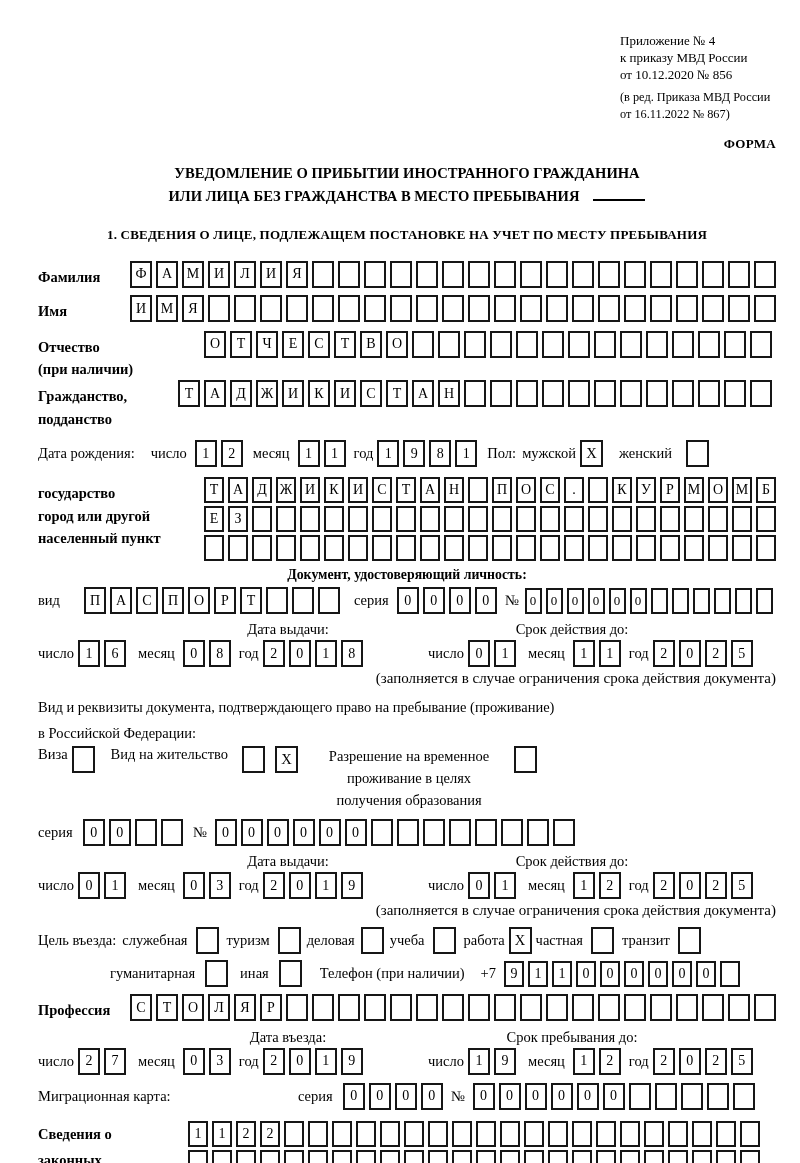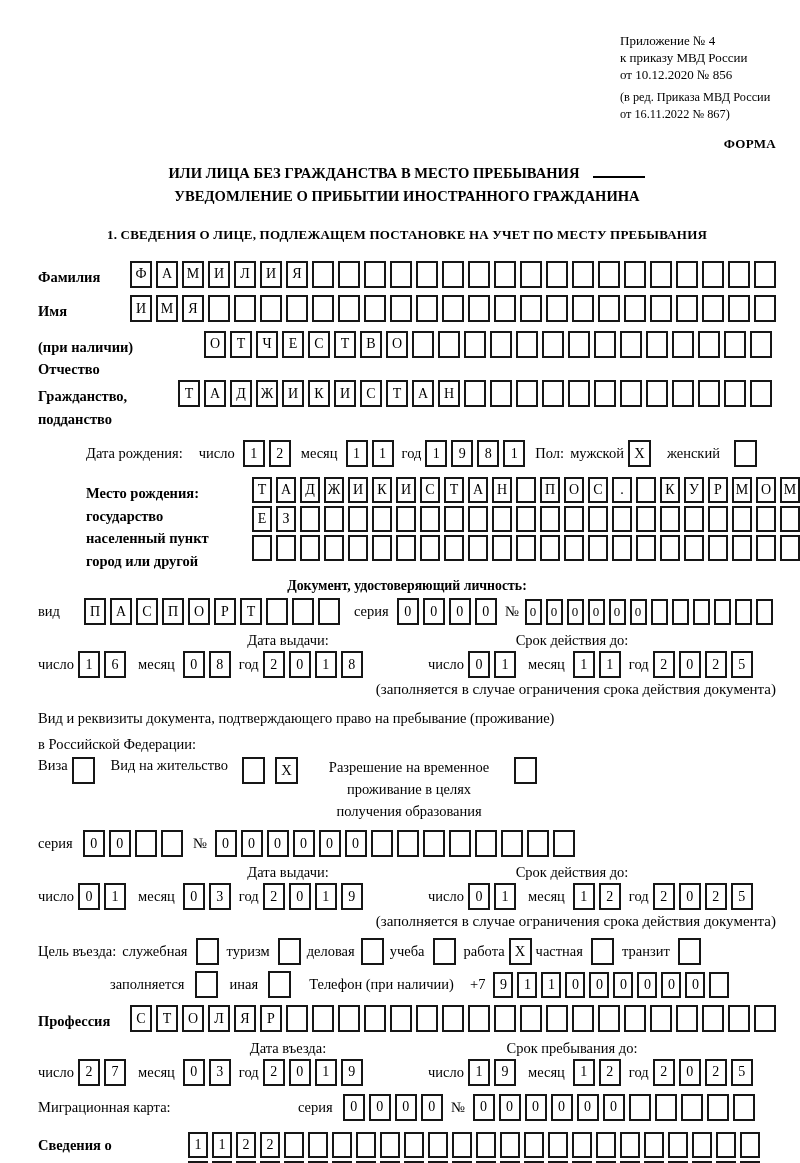--- a/index.html
+++ b/index.html
@@ -25,21 +25,21 @@
   .ac { align-items:center; }
   .lab { flex:none; padding-top:5px; line-height:1.55;font-weight:bold; }
   .lab2 { flex:none; white-space:nowrap; }
   .w92 { width:92px; } .w140 { width:140px; } .w166 { width:166px; }
   .w150 { width:150px; } .w170 { width:170px; } .w390 { width:390px; flex:none; display:flex; align-items:center; }
   .grow { flex:1; }
   .ml4{margin-left:4px;} .ml6{margin-left:6px;} .ml8{margin-left:8px;} .ml10{margin-left:10px;}
   .ml12{margin-left:12px;} .ml14{margin-left:14px;} .ml16{margin-left:16px;} .ml18{margin-left:18px;}
   .ml24{margin-left:24px;} .ml72{margin-left:72px;} .ml90{margin-left:90px;}
   .mt2{margin-top:2px;} .mt4{margin-top:4px;} .mt6{margin-top:6px;} .mt7{margin-top:7px;}
-  .mt8{margin-top:8px;} .mt10{margin-top:10px;margin-left:48px;}
+  .mt8{margin-top:8px;} .mt10{margin-top:10px;}
   .mt18{margin-top:18px;} .mb3{margin-bottom:3px;}
 
   .boxes { display:flex; flex-wrap:nowrap; }
   .bx {
     flex:none; width:22px; height:27px; border:2px solid #161616; margin-right:4px;
     display:flex; align-items:center; justify-content:center; font-size:14px; background:#fff;
   }
   .bx:last-child { margin-right:0; }
   .boxes[data-box-size="sm"] .bx { width:20px; height:26px; margin-right:4px; }
   .boxes[data-box-size="xs"] .bx { width:17px; height:26px; margin-right:4px; font-size:13px; }
@@ -74,22 +74,22 @@
     <div>от 10.12.2020 № 856</div>
     <div class="sub">
       <div>(в ред. Приказа МВД России</div>
       <div>от 16.11.2022 № 867)</div>
     </div>
   </div>
 
   <div class="forma">ФОРМА</div>
 
   <div class="title">
+    <div>УВЕДОМЛЕНИЕ О ПРИБЫТИИ ИНОСТРАННОГО ГРАЖДАНИНА</div>
     <div><span>ИЛИ ЛИЦА БЕЗ ГРАЖДАНСТВА В МЕСТО ПРЕБЫВАНИЯ</span><span class="blank"></span></div>
-    <div>УВЕДОМЛЕНИЕ О ПРИБЫТИИ ИНОСТРАННОГО ГРАЖДАНИНА</div>
   </div>
 
   <div class="sec">1. СВЕДЕНИЯ О ЛИЦЕ, ПОДЛЕЖАЩЕМ ПОСТАНОВКЕ НА УЧЕТ ПО МЕСТУ ПРЕБЫВАНИЯ</div>
 
   <div class="frow mt18">
     <div class="lab w92">Фамилия</div>
     <div class="boxes">
         <span class="bx">Ф</span>
         <span class="bx">А</span>
         <span class="bx">М</span>
@@ -144,22 +144,22 @@
         <span class="bx"></span>
         <span class="bx"></span>
         <span class="bx"></span>
         <span class="bx"></span>
         <span class="bx"></span>
       </div>
   </div>
 
   <div class="frow mt8">
     <div class="lab w166">
+      <div>Отчество</div>
       <div>(при наличии)</div>
-      <div>Отчество</div>
     </div>
     <div class="boxes">
         <span class="bx">О</span>
         <span class="bx">Т</span>
         <span class="bx">Ч</span>
         <span class="bx">Е</span>
         <span class="bx">С</span>
         <span class="bx">Т</span>
         <span class="bx">В</span>
         <span class="bx">О</span>
@@ -233,24 +233,23 @@
       </span>
     <span class="lab2 ml10">Пол:</span>
     <span class="lab2 ml6">мужской</span>
     <span class="cb ml4">X</span>
     <span class="lab2 ml16">женский</span>
     <span class="cb ml14"></span>
   </div>
 
   <div class="frow mt10">
     <div class="lab w166">
-      <div>Место рождения:</div>
       <div>государство</div>
+      <div>город или другой</div>
       <div>населенный пункт</div>
-      <div>город или другой</div>
     </div>
     <div class="grow">
       <div class="boxes mb3" data-box-size="sm">
           <span class="bx">Т</span>
           <span class="bx">А</span>
           <span class="bx">Д</span>
           <span class="bx">Ж</span>
           <span class="bx">И</span>
           <span class="bx">К</span>
           <span class="bx">И</span>
@@ -513,21 +512,21 @@
     <span class="cb ml8"></span>
     <span class="lab2 ml8">работа</span>
     <span class="cb ml4">X</span>
     <span class="lab2 ml4">частная</span>
     <span class="cb ml8"></span>
     <span class="lab2 ml8">транзит</span>
     <span class="cb ml8"></span>
   </div>
 
   <div class="frow ac mt6 ml72">
-    <span class="lab2">заполняется</span>
+    <span class="lab2">гуманитарная</span>
     <span class="cb ml10"></span>
     <span class="lab2 ml12">иная</span>
     <span class="cb ml10"></span>
     <span class="lab2 ml18">Телефон (при наличии)</span>
     <span class="lab2 ml16">+7</span>
     <span class="boxes ml8" data-box-size="sm">
         <span class="bx">9</span>
         <span class="bx">1</span>
         <span class="bx">1</span>
         <span class="bx">0</span>

